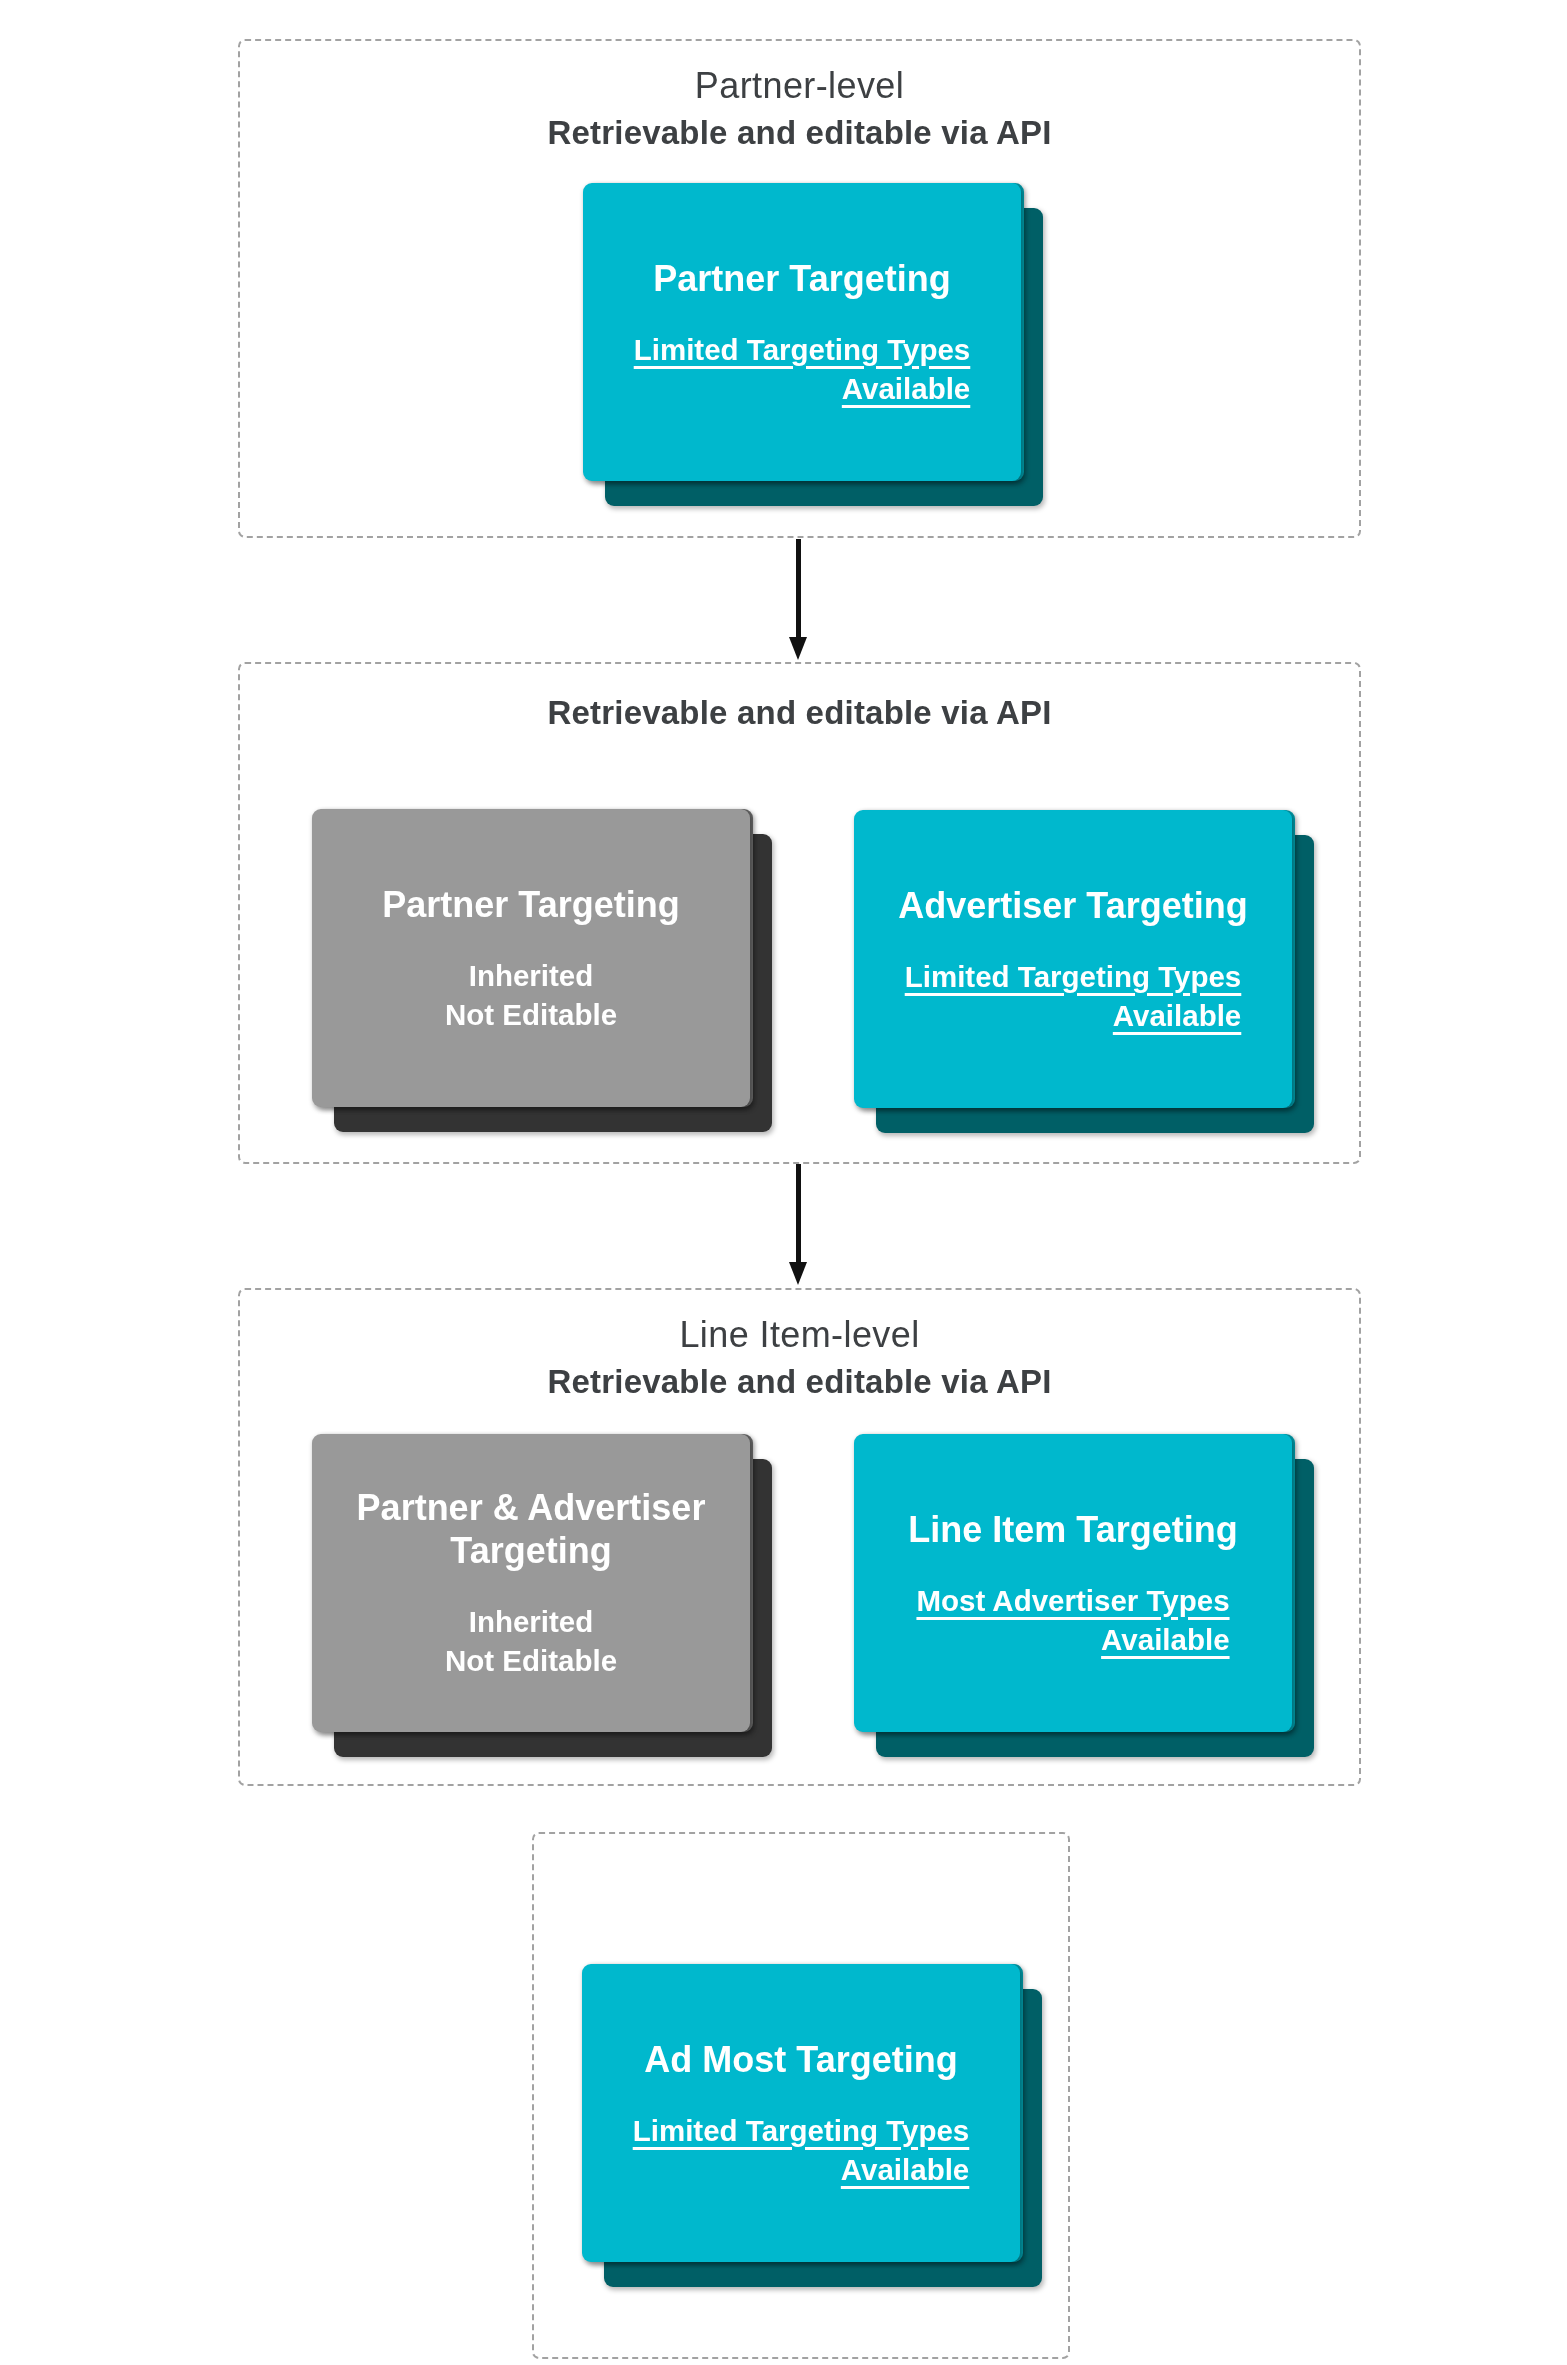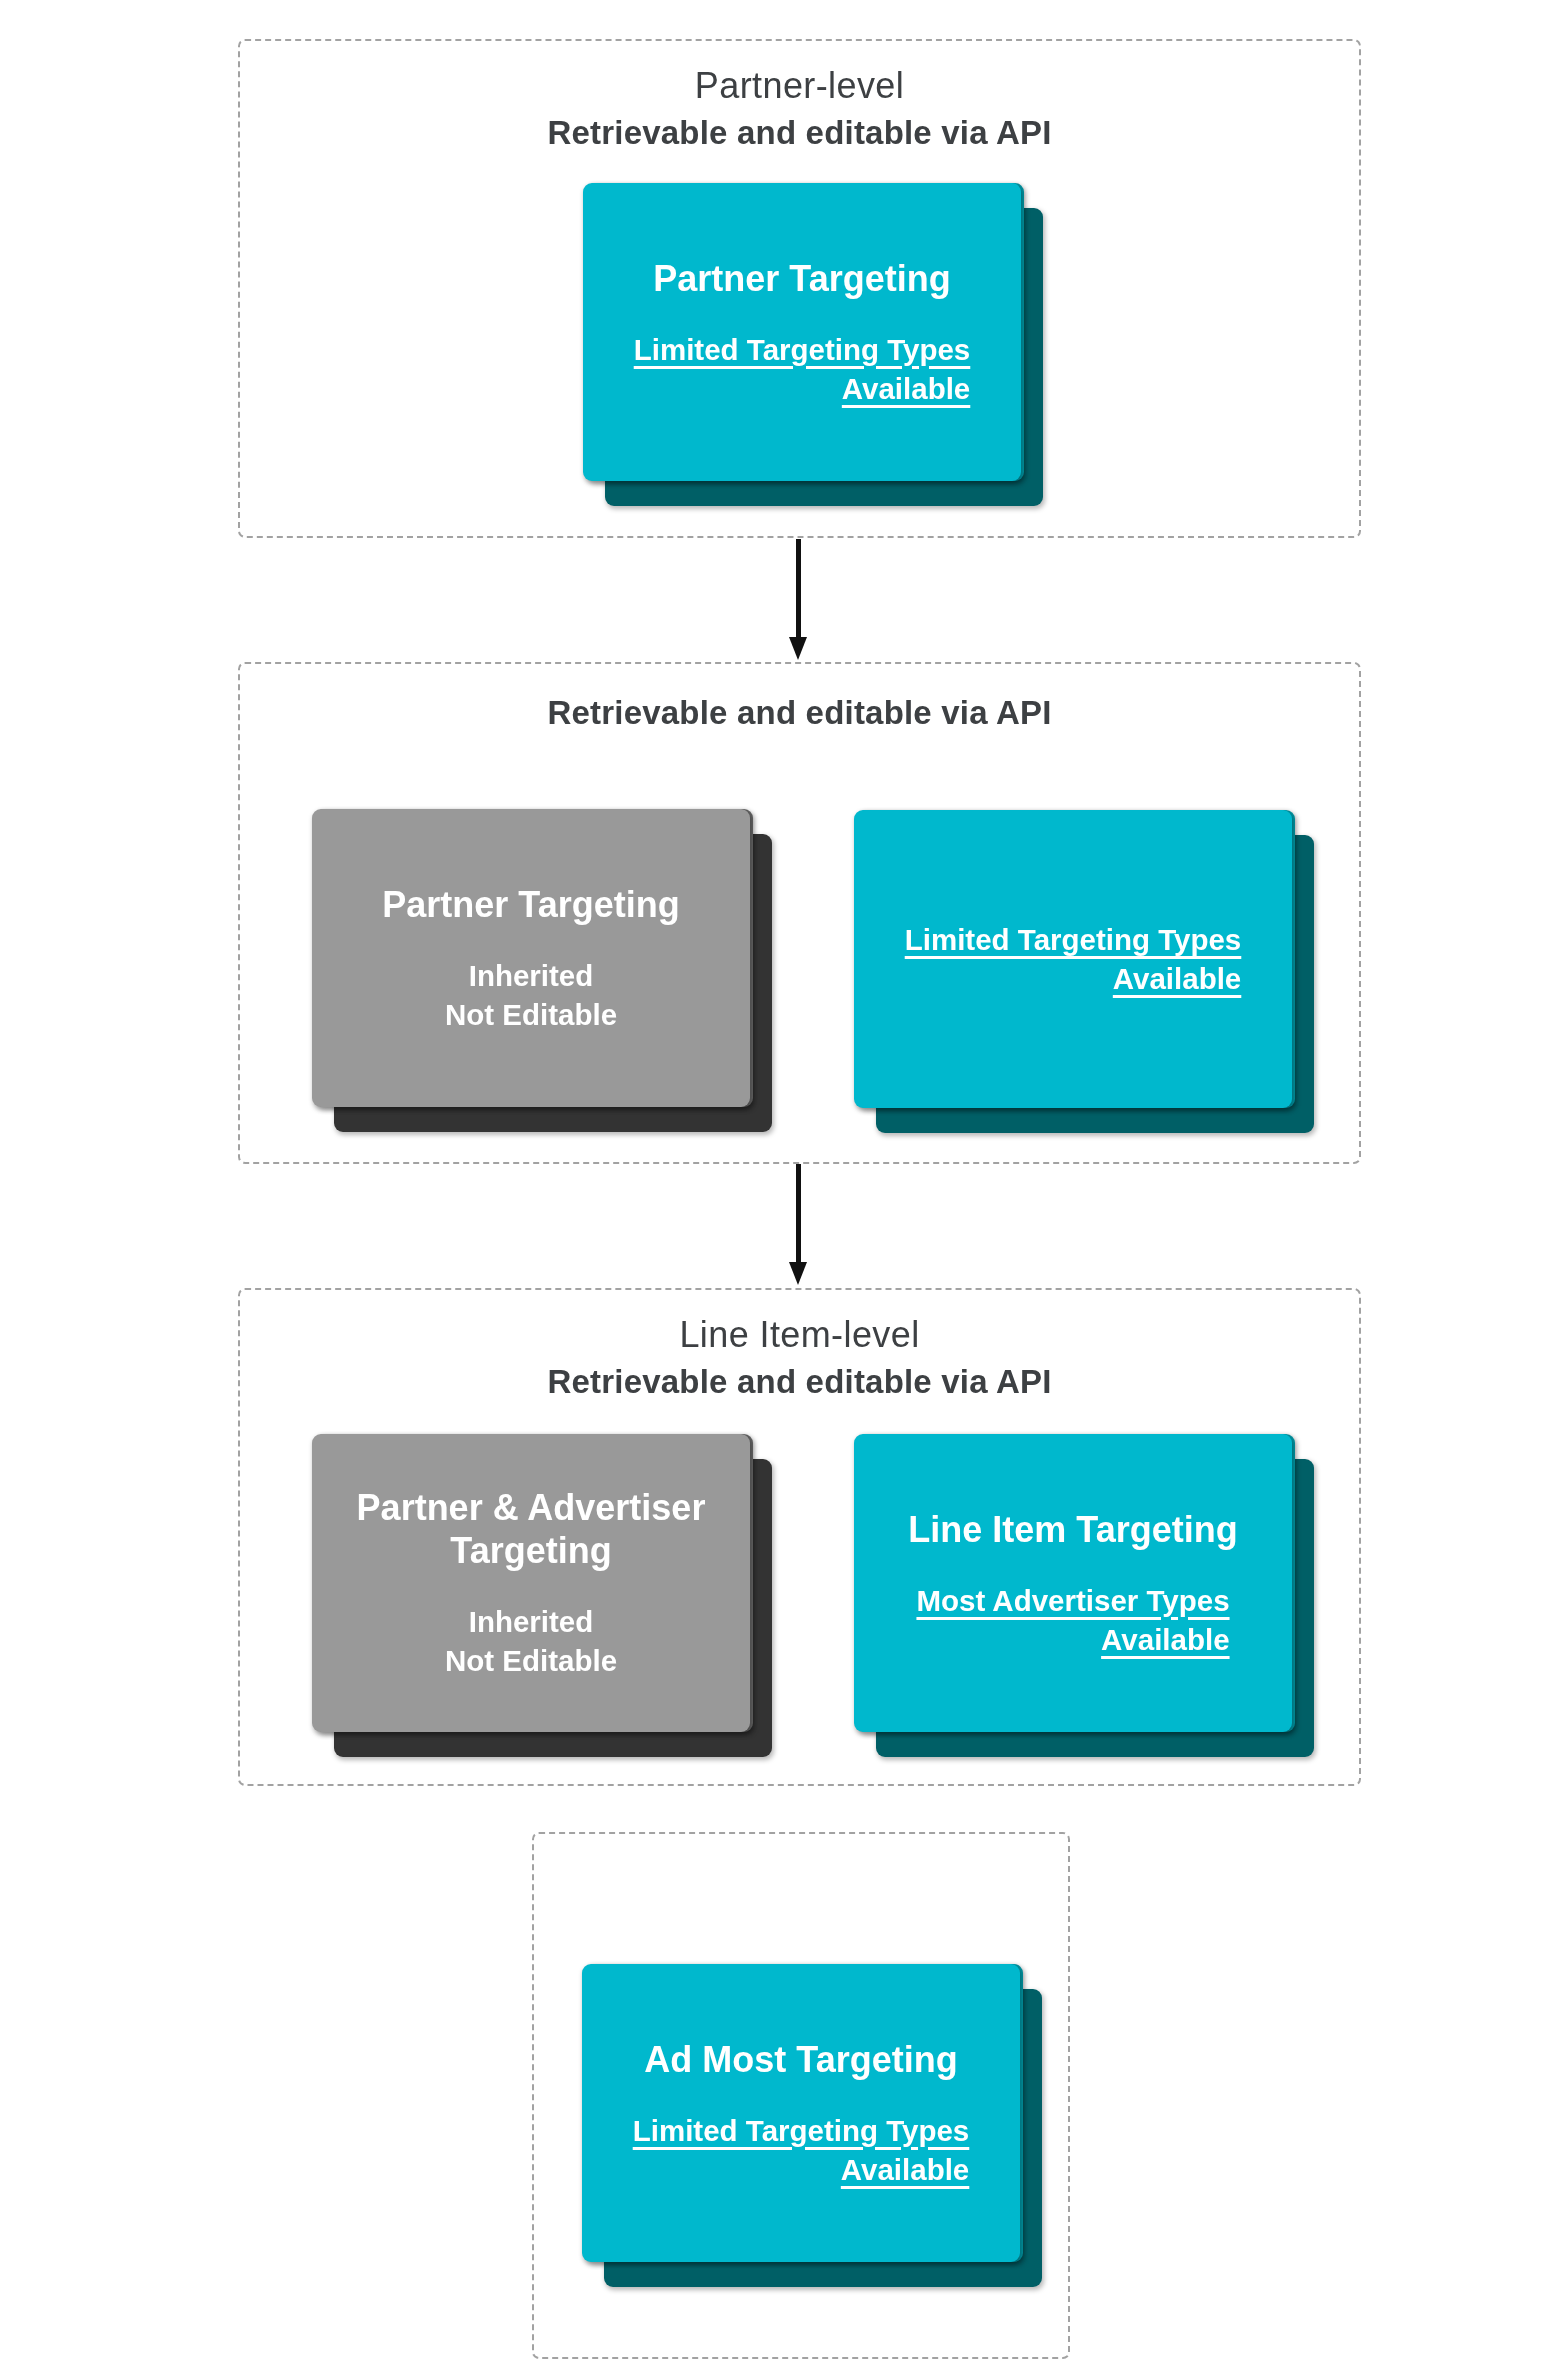--- a/index.html
+++ b/index.html
@@ -139,20 +139,23 @@
             <span>Not Editable</span>
           </div>
         </div>
       </div>
     </div>
     <div class="stack cyan stack-b">
       <div class="layer back"></div>
       <div class="layer mid"></div>
       <div class="layer front">
         <div class="card-text">
+          <div class="card-title">
+            <span>Advertiser Targeting</span>
+          </div>
           <div class="card-body underlined">
             <span>Limited Targeting Types</span>
             <span>Available</span>
           </div>
         </div>
       </div>
     </div>
   </div>
 
   <div class="arrow arrow2">

